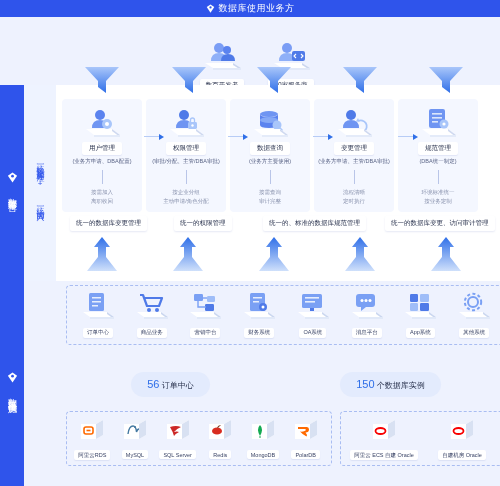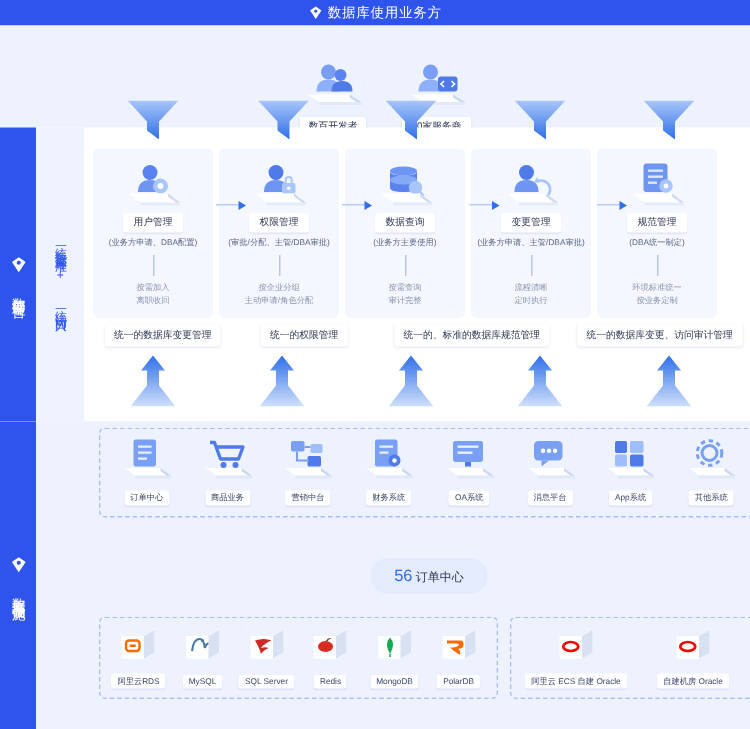--- a/index.html
+++ b/index.html
@@ -567,20 +567,24 @@
         </div>
         <span class="cap">其他系统</span>
       </div>
     </div>
 
     <div class="stats">
       <div class="stat">
         <b>56</b>
         <span>订单中心</span>
       </div>
+      <div class="stat">
+        <b>150</b>
+        <span>个数据库实例</span>
+      </div>
     </div>
 
     <div class="dbbox" id="dbbox-cloud">
 
       <div class="db">
         <div class="ic">
           <svg width="30" height="26" viewBox="0 0 30 26">
             <path d="M4 7 L19 7 L26 3 L26 18 L19 22 L4 22 Z" fill="#ffffff"></path>
             <path d="M19 7 L26 3 L26 18 L19 22 Z" fill="#d8e1f2"></path>
             <path d="M4 7 L11 3 L26 3 L19 7 Z" fill="#eef2fb"></path>

